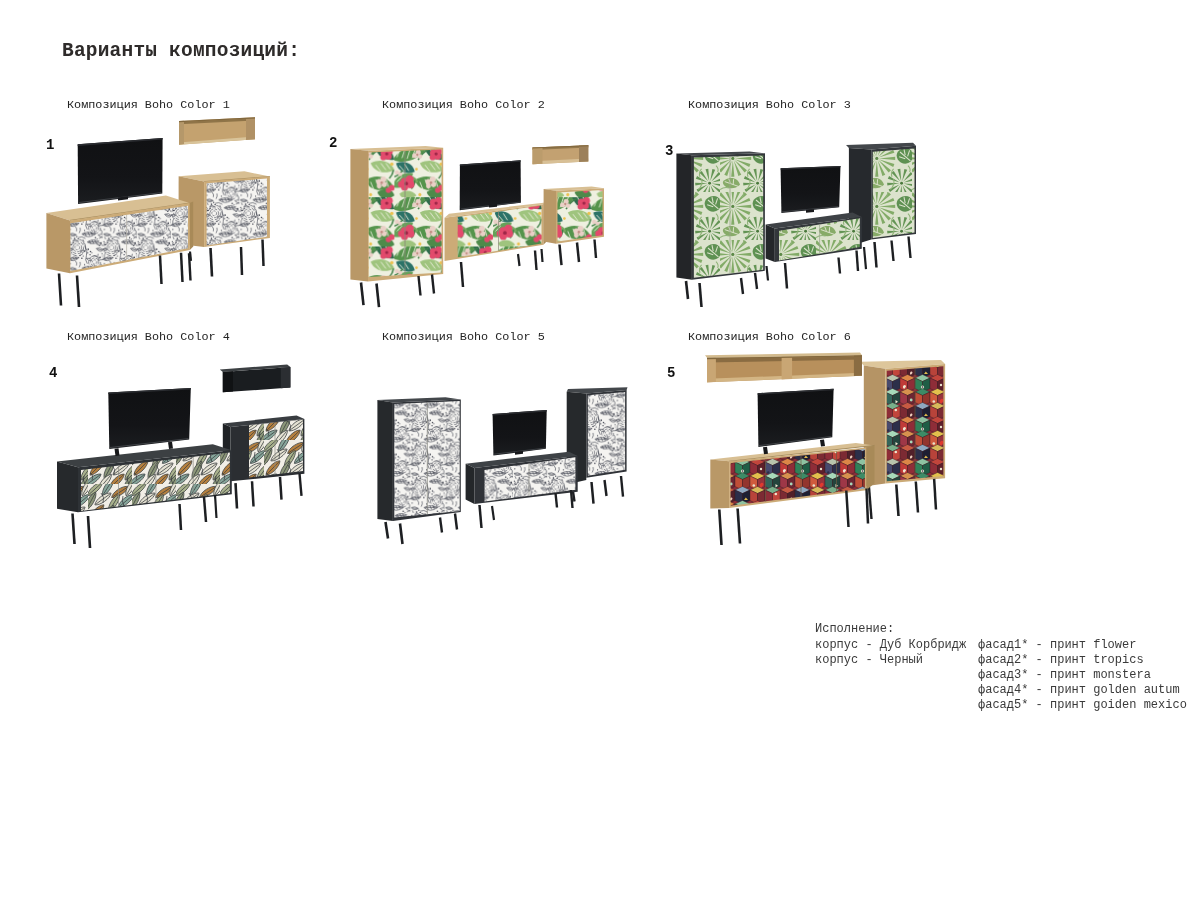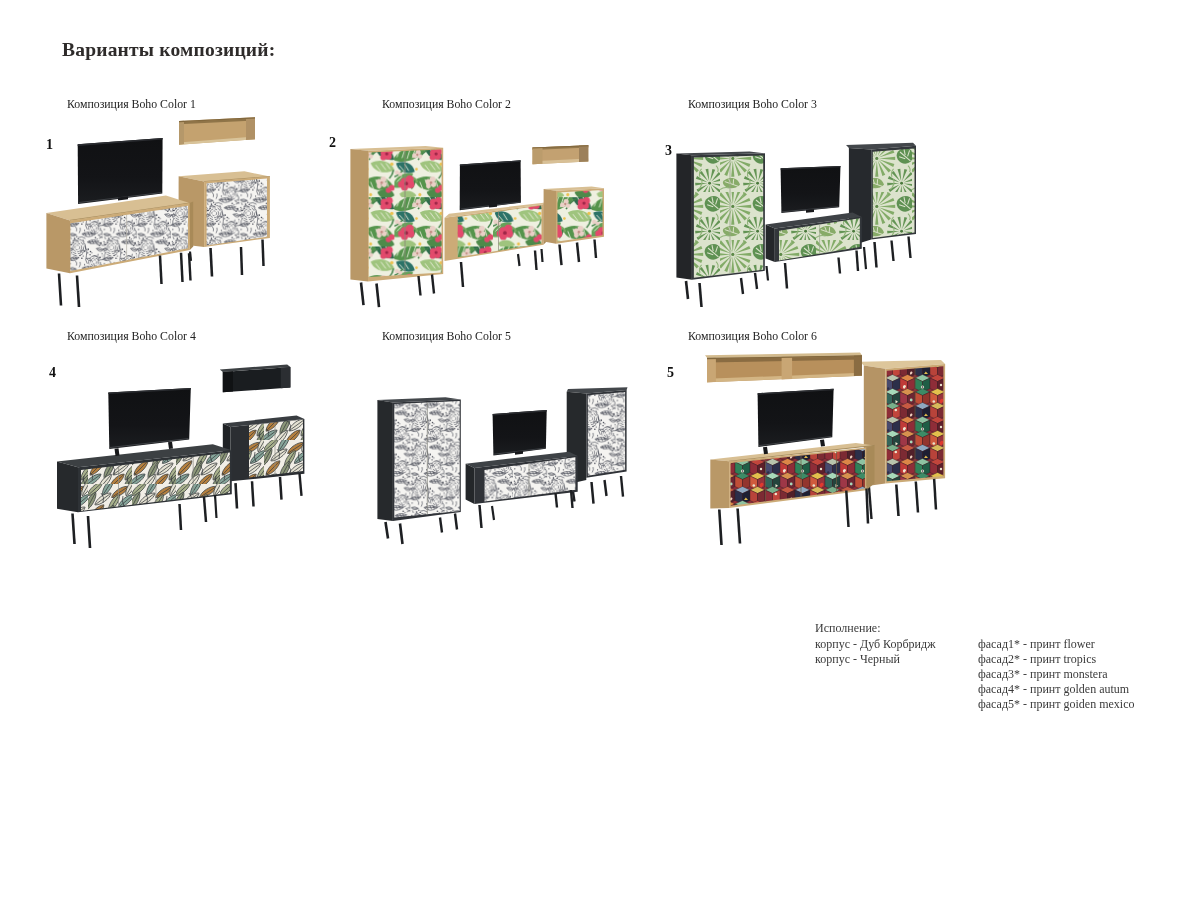--- a/index.html
+++ b/index.html
@@ -1,16 +1,16 @@
 <!DOCTYPE html>
 <html><head>
 <meta charset="utf-8">
 <style>
 html,body{margin:0;padding:0;background:#ffffff;}
-#page{position:relative;width:1201px;height:764px;background:#ffffff;overflow:hidden;font-family:Liberation Serif, serif;}
+#page{position:relative;width:1201px;height:764px;background:#ffffff;overflow:hidden;font-family:Liberation Mono, monospace;}
 </style>
 </head>
 <body>
 <div id="page">
 <svg width="1201" height="901" viewBox="0 0 1201 901" xmlns="http://www.w3.org/2000/svg">
 <defs>
 <linearGradient id="tvg" x1="0" y1="0" x2="0" y2="1">
 <stop offset="0" stop-color="#101113"></stop>
           <stop offset="0.6" stop-color="#131417"></stop>
           <stop offset="1" stop-color="#1b1d20"></stop>

